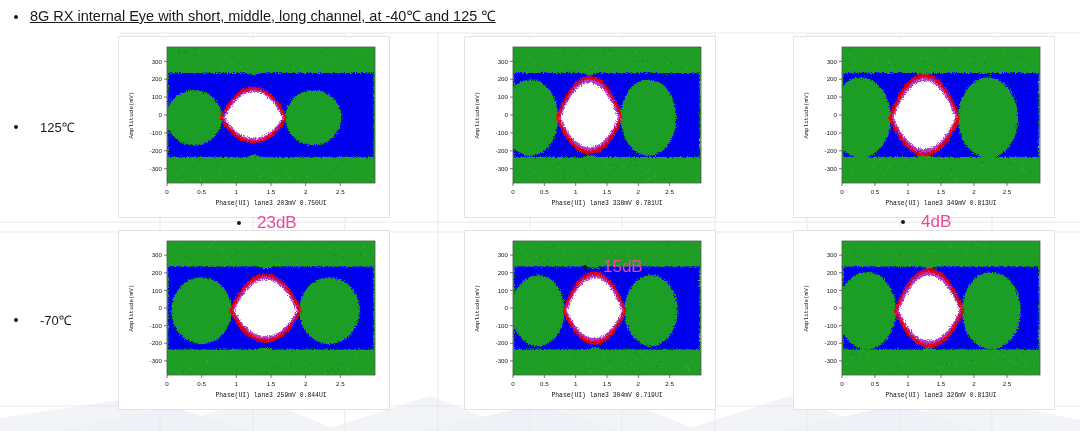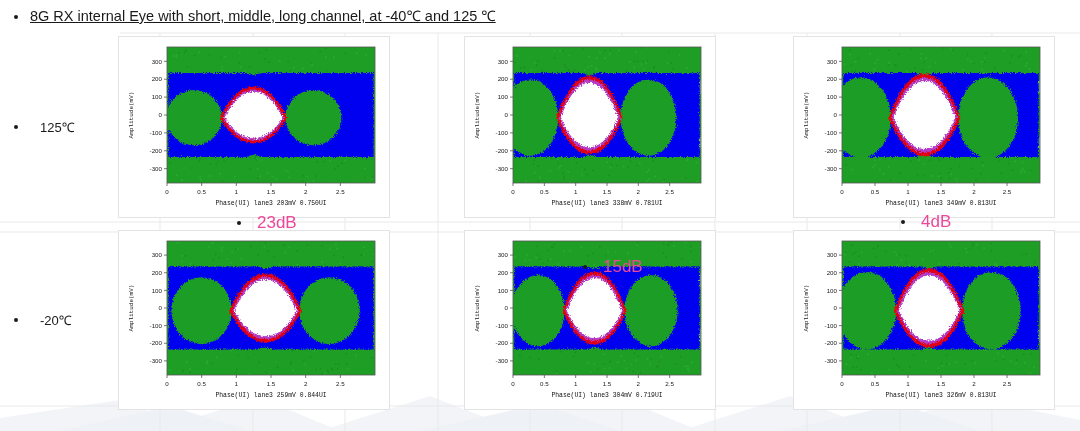--- a/index.html
+++ b/index.html
@@ -77,21 +77,21 @@
   <span class="bullet-dot"></span>
   <span class="title-text">8G RX internal Eye with short, middle, long channel, at -40℃ and 125 ℃</span>
 </div>
 
 <div class="row-label" style="left:14px;top:118px;">
   <span class="bullet-dot"></span>
   <span class="rl-text">125℃</span>
 </div>
 <div class="row-label" style="left:14px;top:311px;">
   <span class="bullet-dot"></span>
-  <span class="rl-text">-20℃</span>
+  <span class="rl-text">-70℃</span>
 </div>
 
 <div class="col-label" style="left:237px;top:213px;">
   <span class="bullet-dot"></span>
   <span class="cl-text">23dB</span>
 </div>
 <div class="col-label" style="left:583px;top:213px;margin-top:44px;">
   <span class="bullet-dot"></span>
   <span class="cl-text">15dB</span>
 </div>

